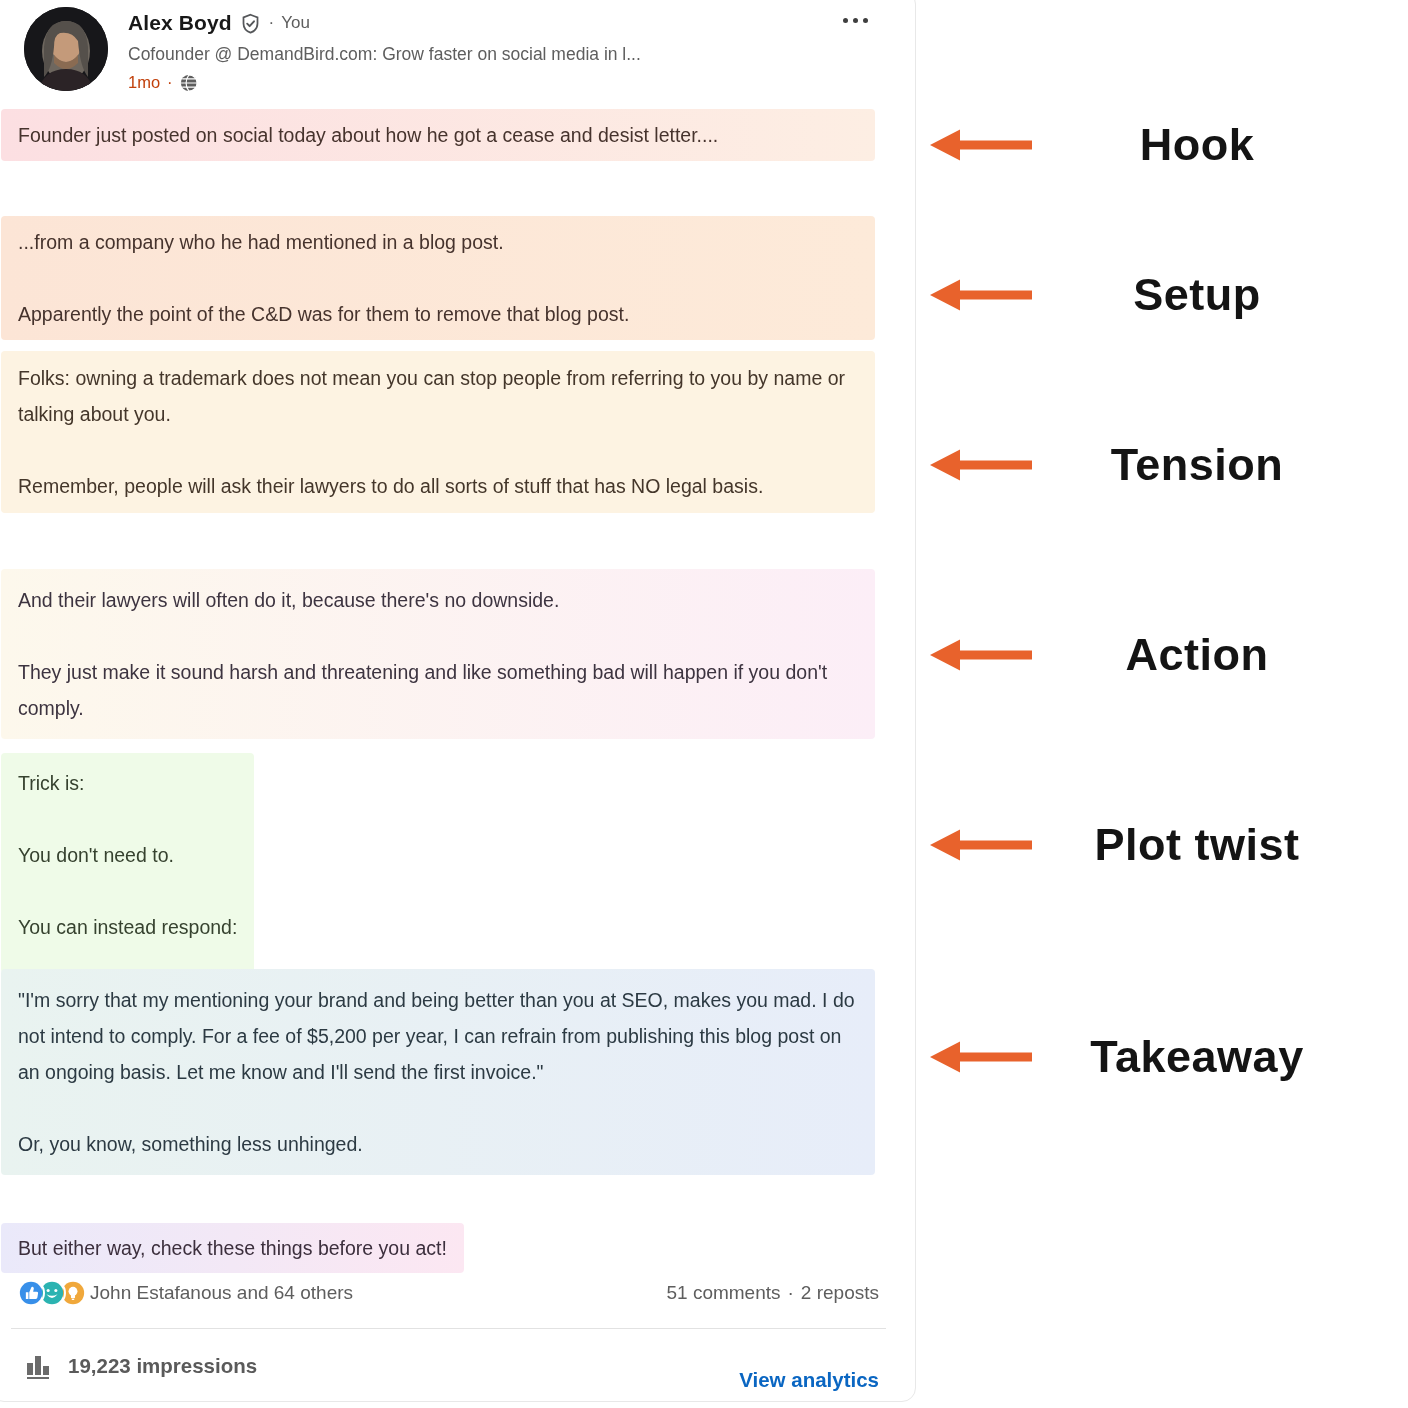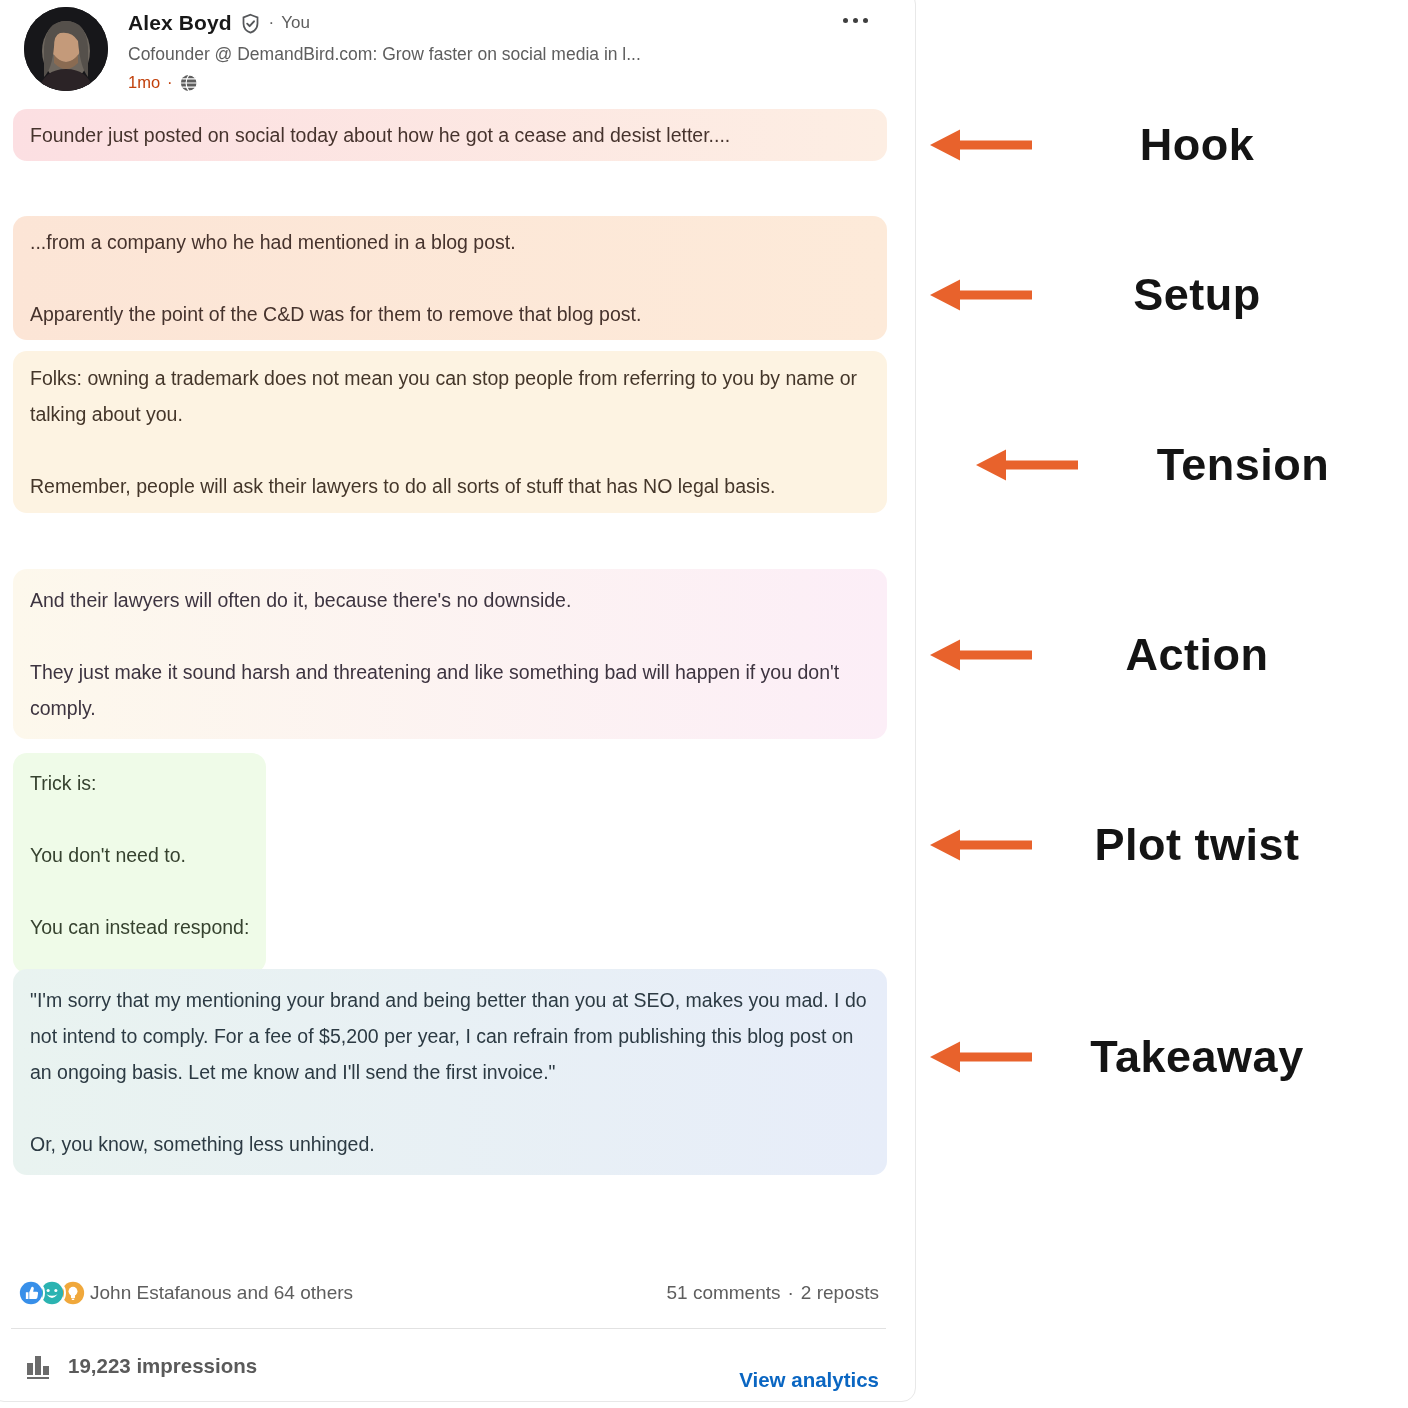--- a/index.html
+++ b/index.html
@@ -23,21 +23,21 @@
     color:#5e5e5e; white-space:nowrap; overflow:hidden; }
   .meta-row { position:absolute; left:137px; top:82px; display:flex; align-items:center;
     gap:7px; font-size:16.5px; color:#c2410c; }
   .globe { width:18px; height:18px; }
   .menu-btn { position:absolute; left:840px; top:14px; width:48px; height:30px;
     display:flex; align-items:center; justify-content:center; gap:5px; cursor:pointer;
     background:none; border:none; }
   .menu-btn i { width:5px; height:5px; border-radius:50%; background:#3f3f3f; }
 
   
-  .blk { position:absolute; left:22px; width:874px; border-radius:14px;
+  .blk { position:absolute; left:10px; width:874px; border-radius:4px;
     font-size:19.5px; line-height:36px; white-space:pre-line; padding:8px 17px; }
   .blk-hook     { top:118px; background:linear-gradient(90deg,#fcdfe2,#fdeee3); color:#46332d; }
   .blk-setup    { top:225px; background:linear-gradient(90deg,#fce5d6,#fdead9); color:#46332d; }
   .blk-tension  { top:360px; background:#fdf3e2; padding-top:9px; padding-bottom:9px; color:#44362a; }
   .blk-action   { top:578px; background:linear-gradient(90deg,#fdf8ec,#fceef7); padding-top:13px; padding-bottom:13px; color:#3d3440; }
   .blk-plot     { top:762px; width:auto; max-width:874px; background:#effbe8;
                   padding:12px 17px 28px 17px; color:#36422f; }
   .blk-takeaway { top:978px; background:linear-gradient(90deg,#e9f3f0,#e7edf9);
                   padding-top:13px; padding-bottom:13px; color:#2c3a43; }
   .blk-cta      { top:1232px; width:auto; max-width:874px;
@@ -62,21 +62,21 @@
     background:none; border:none; cursor:pointer; font-family:inherit;margin-top:28px; }
 
   
   .ann-row { position:absolute; left:916px; width:492px; height:60px;
     display:flex; align-items:center; }
   .ann-arrow { width:102px; height:34px; margin-left:14px; flex:none; }
   .ann-label { width:330px; text-align:center; font-family:Liberation Sans, sans-serif;
     font-weight:700; font-size:45px; color:#141414; letter-spacing:.5px; }
   .ann-hook     { top:115px; }
   .ann-setup    { top:265px; }
-  .ann-tension  { top:435px;justify-content:flex-end; }
+  .ann-tension  { top:435px; }
   .ann-action   { top:625px; }
   .ann-plot     { top:815px; }
   .ann-takeaway { top:1027px; }
   .ann-cta      { top:1208px; }
   .ann-cta .ann-label { transform:translateY(-13px); }
 </style>
 </head>
 <body>
 
 <div class="stage">
@@ -134,20 +134,21 @@
 
 Remember, people will ask their lawyers to do all sorts of stuff that has NO legal basis.</div>
     <div class="blk blk-plot">Trick is:
 
 You don't need to.
 
 You can instead respond:</div>
     <div class="blk blk-takeaway">"I'm sorry that my mentioning your brand and being better than you at SEO, makes you mad. I do not intend to comply. For a fee of $5,200 per year, I can refrain from publishing this blog post on an ongoing basis. Let me know and I'll send the first invoice."
 
 Or, you know, something less unhinged.</div>
+    <div class="blk blk-cta">But either way, check these things before you act!</div>
 
     <div class="social-row">
       <span class="rx-stack">
         <span class="rx" style="z-index:3; position:relative;">
           <svg viewBox="0 0 28 28">
               <circle cx="14" cy="14" r="13" fill="#378fe9"></circle>
             <path d="M8 13 h3 v8 h-3 z M12 21 h7.5 q2-.2 2-2 l.8-5 q0-1.6-1.8-1.6 h-4 l.8-3.6 q.2-1.8-1.4-2.2 q-1.2-.2-1.6 1 l-2.3 5.4 z" fill="#fff"></path>
           </svg>
         </span>
         <span class="rx" style="z-index:2; position:relative;">

